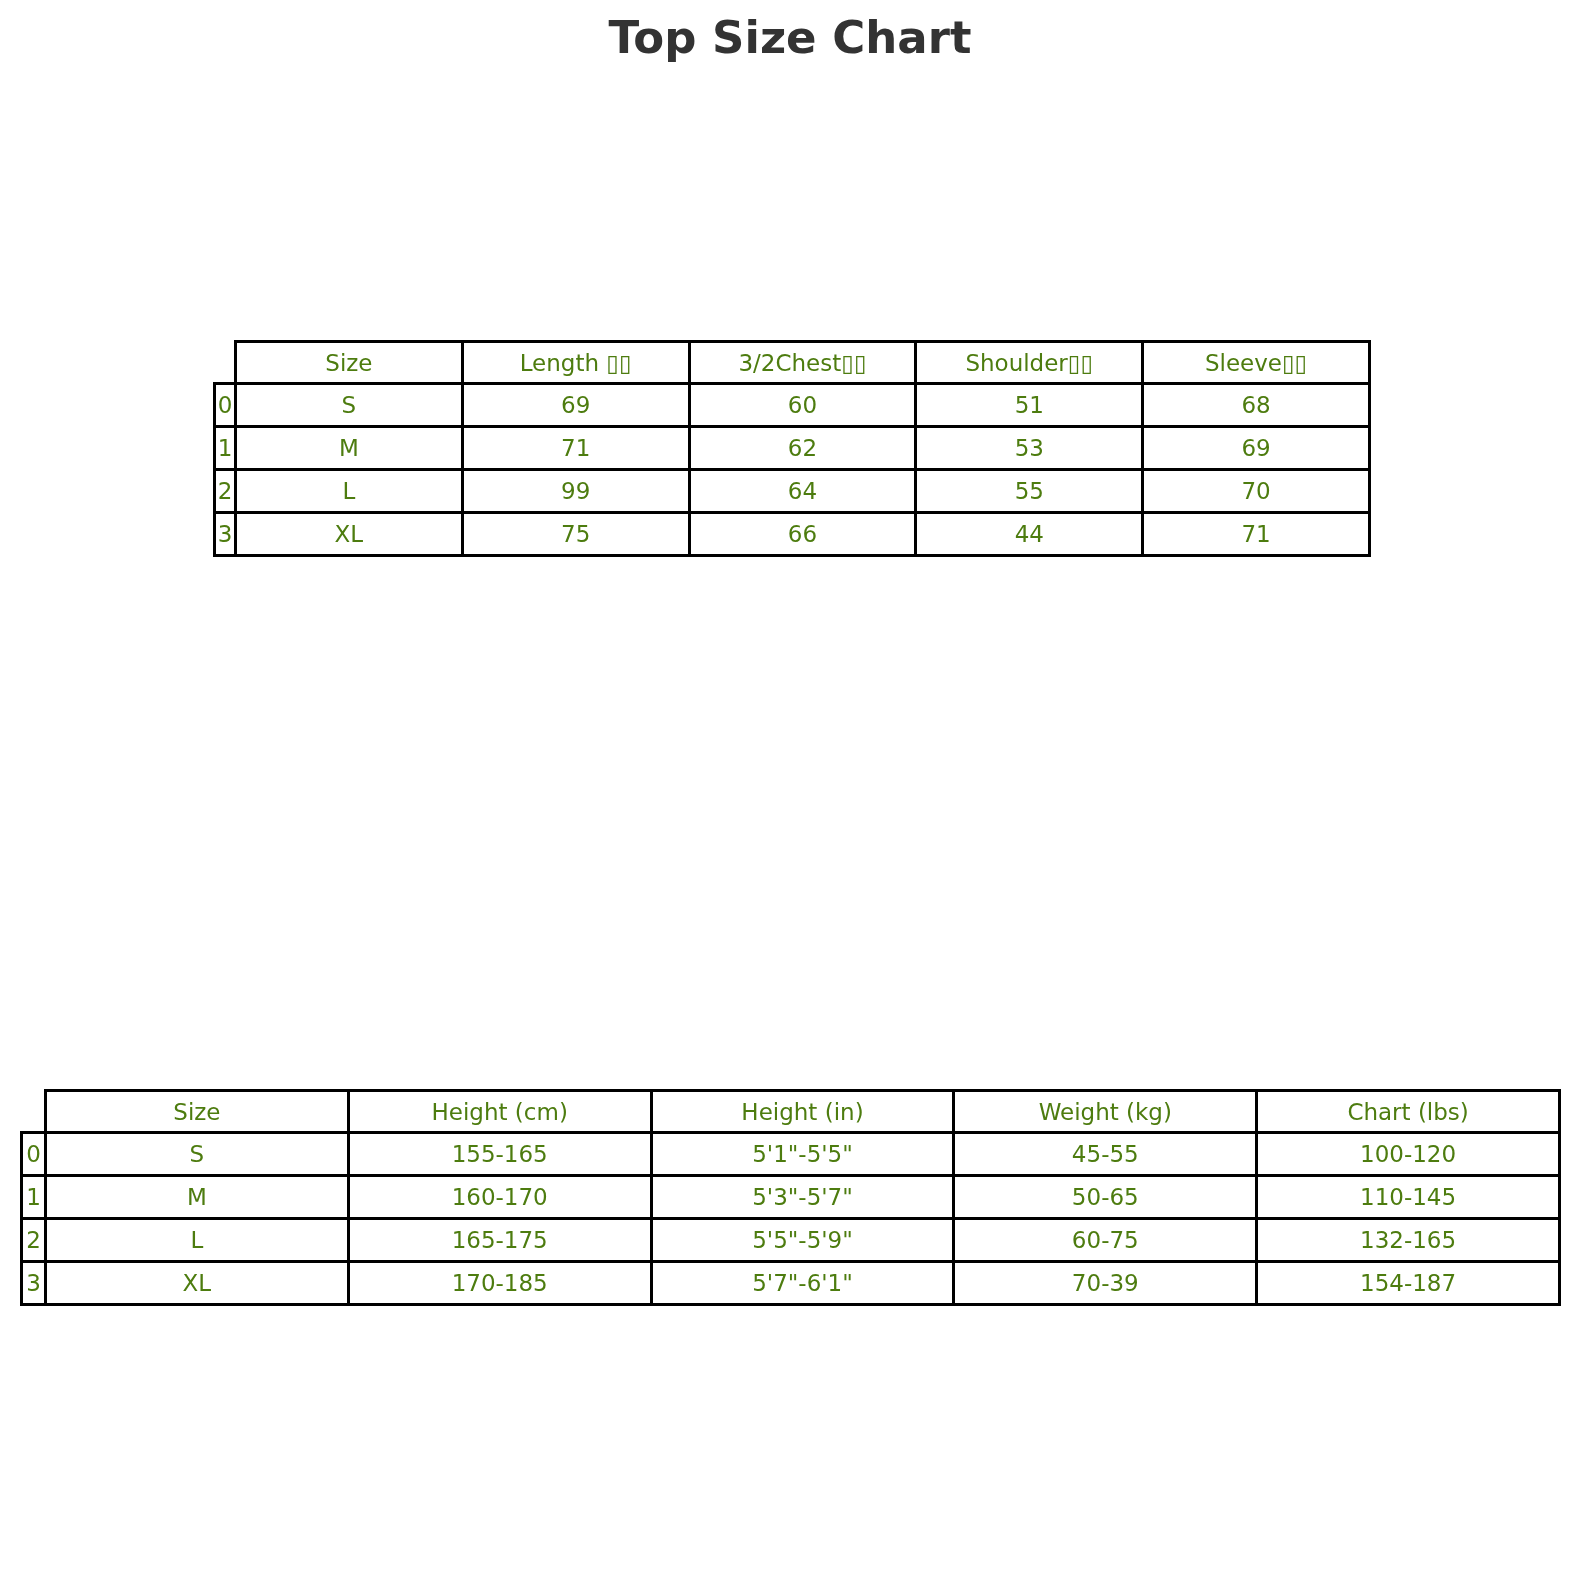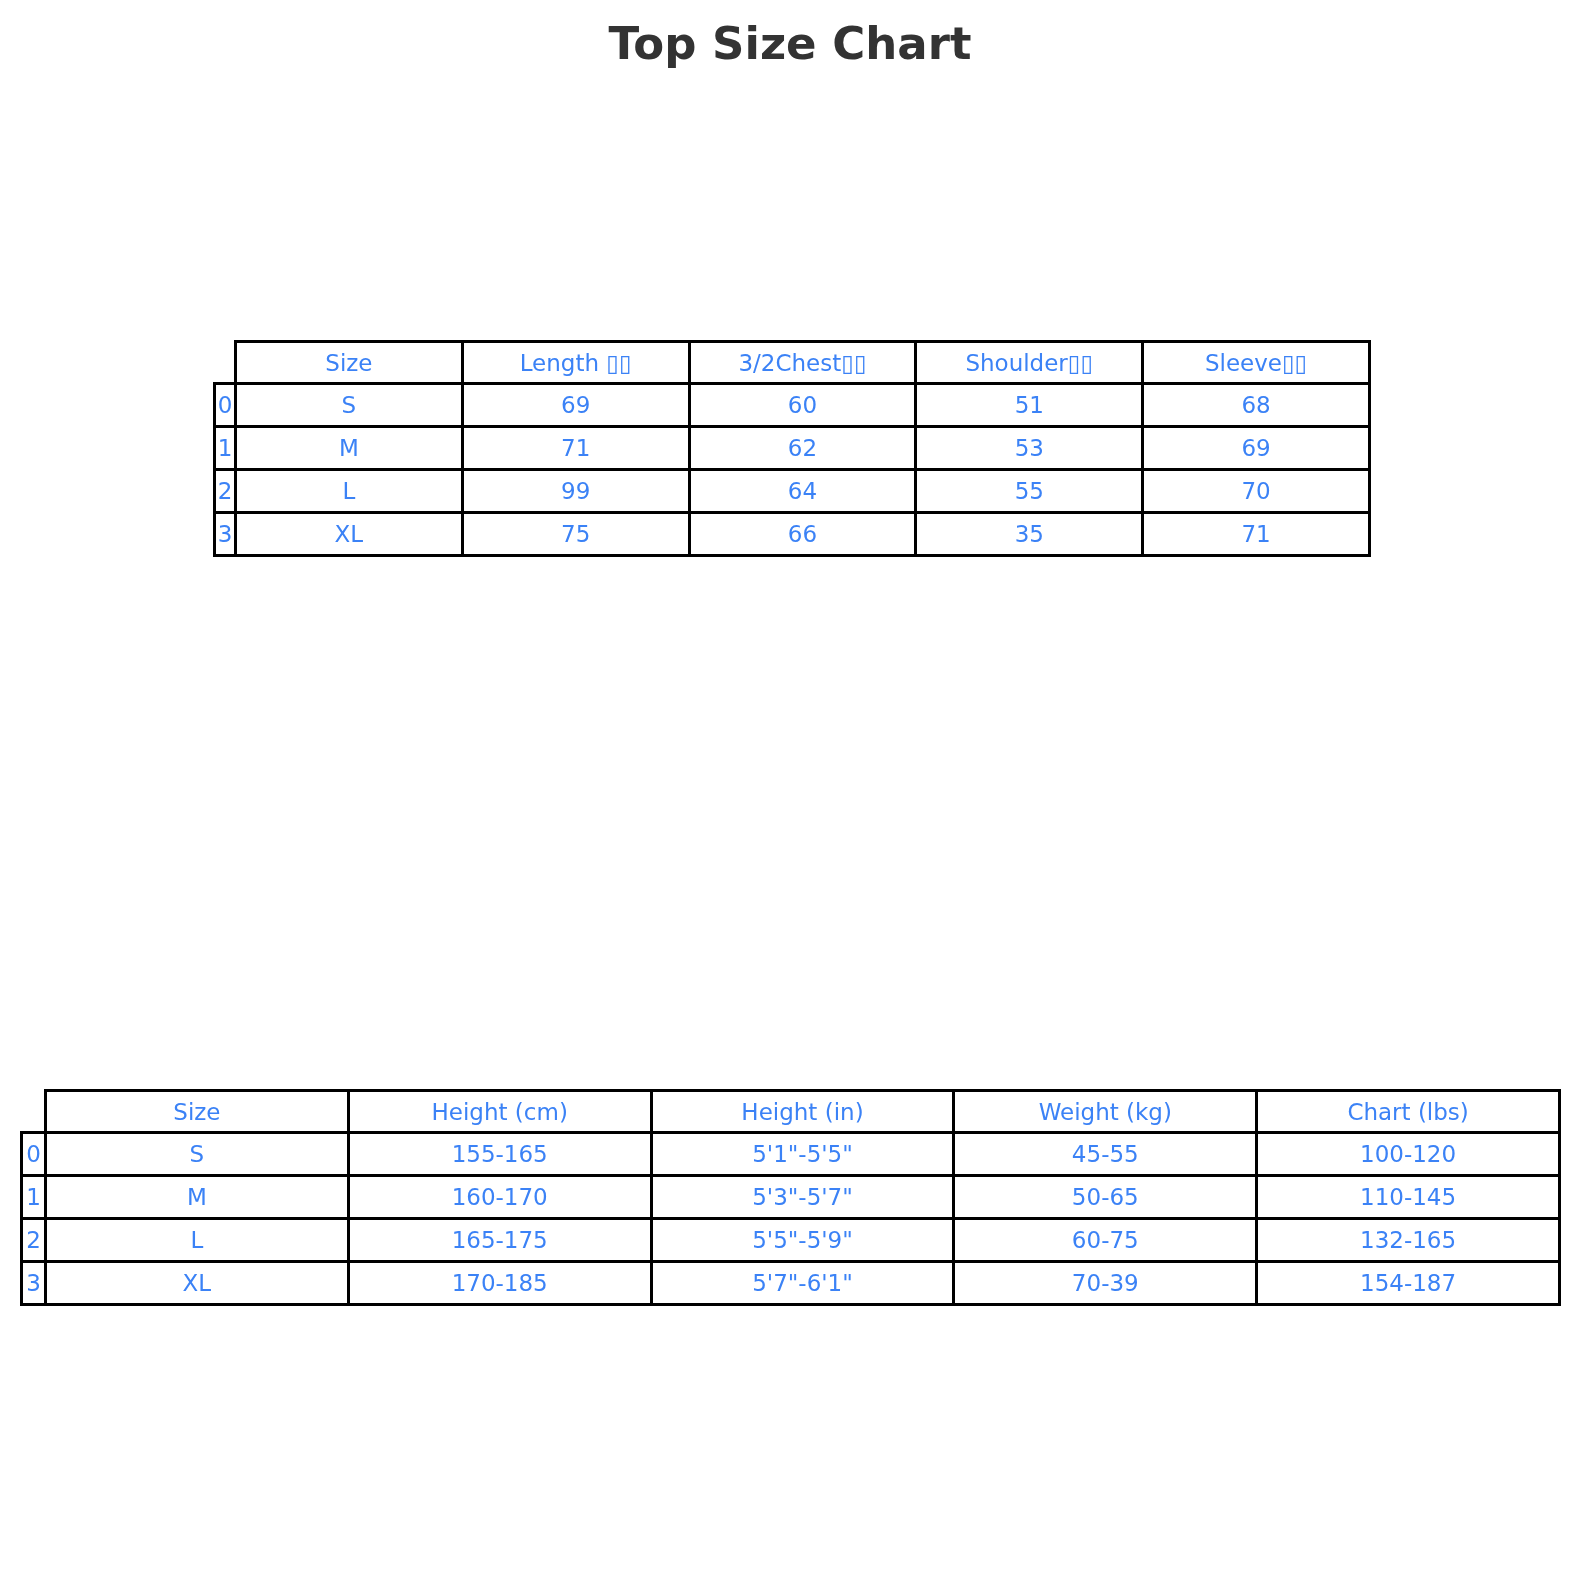--- a/index.html
+++ b/index.html
@@ -7,21 +7,21 @@
     width: 1580px;
     height: 1577px;
     background: #ffffff;
     position: relative;
     font-family: "DejaVu Sans", "Liberation Sans", sans-serif;
     overflow: hidden;
   }
   .figure { position: absolute; inset: 0; }
   .chart-title {
     position: absolute;
-    top: 19px;
+    top: 13px;
     left: 0;
     width: 100%;
     text-align: center;
     font-size: 45px;
     font-weight: bold;
     color: #333333;
     line-height: 1.1;
   }
   table.sizetable {
     position: absolute;
@@ -30,21 +30,21 @@
     background: #ffffff;
   }
   .sizetable th, .sizetable td {
     border: 3px solid #000000;
     padding: 0;
     margin: 4px;
     text-align: center;
     vertical-align: middle;
     font-size: 23px;
     font-weight: normal;
-    color: #3b82f6;
+    color: #4d7c0f;
     height: 40px;
     white-space: nowrap;
     overflow: visible;
     background: #ffffff;
   }
   .sizetable thead th { height: 39px; }
   .sizetable th.corner { border: none; background: transparent; }
   .sizetable td.idx { font-size: 23px; }
   .t1 { left: 213px; top: 340px; width: 1158px; }
   .t2 { left: 20px;  top: 1089px; width: 1541px; }
@@ -100,21 +100,21 @@
           <td>99</td>
           <td>64</td>
           <td>55</td>
           <td>70</td>
         </tr>
         <tr>
           <td class="idx">3</td>
           <td>XL</td>
           <td>75</td>
           <td>66</td>
-          <td>35</td>
+          <td>44</td>
           <td>71</td>
         </tr>
       </tbody>
   </table>
 
   <table class="sizetable t2">
     <colgroup>
       <col class="cidx">
         <col>
         <col>

